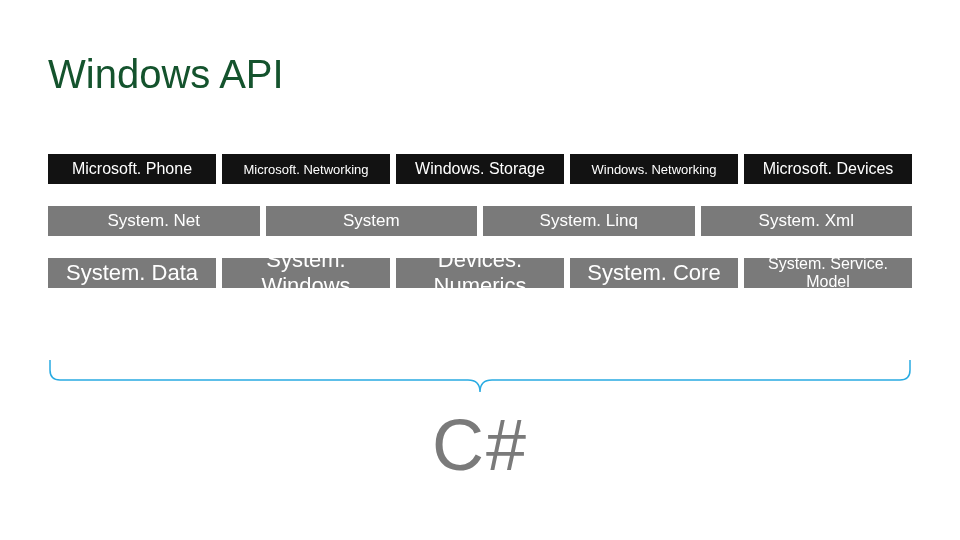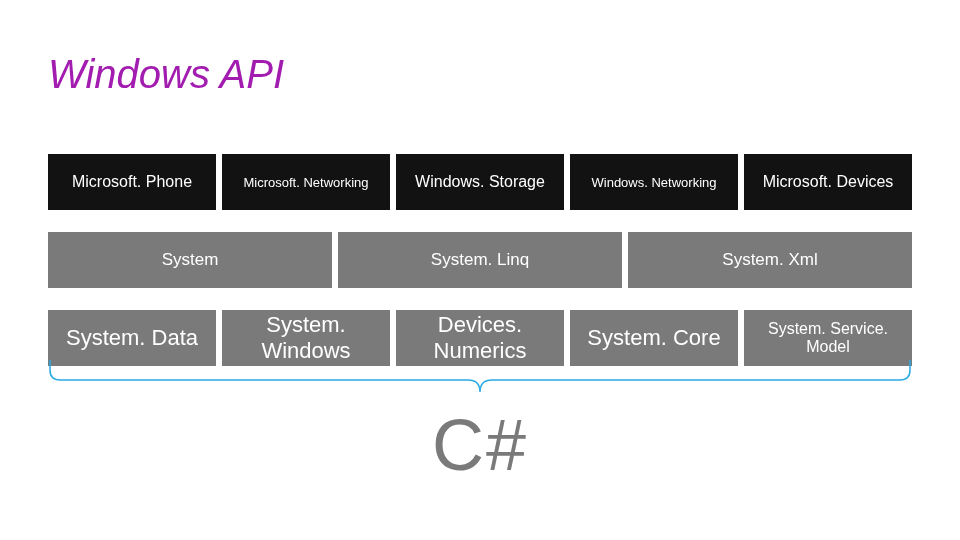--- a/index.html
+++ b/index.html
@@ -10,39 +10,38 @@
     font-family: "Segoe UI Light", "Segoe UI", Arial, sans-serif;
     position: relative;
     overflow: hidden;
   }
   .title {
     position: absolute;
     left: 48px;
     top: 52px;
     font-size: 40px;
     font-weight: 300;
-    color: #a21caf;
-    font-style: italic;
+    color: #14532d;
   }
   .grid {
     position: absolute;
     left: 48px;
     top: 154px;
     width: 864px;
     display: flex;
     flex-direction: column;
     gap: 22px;
   }
   .row {
     display: flex;
     gap: 6px;
   }
   .cell {
     flex: 1 1 0;
-    height: 56px;
+    height: 30px;
     display: flex;
     align-items: center;
     justify-content: center;
     color: #ffffff;
     font-weight: 300;
     text-align: center;
     padding: 0 4px;
   }
   .row0 .cell { background: #121212; }
   .row1 .cell, .row2 .cell { background: #7a7a7a; }
@@ -81,20 +80,21 @@
 
 <div class="grid">
   <div class="row row0">
     <div class="cell">Microsoft. Phone</div>
     <div class="cell">Microsoft. Networking</div>
     <div class="cell">Windows. Storage</div>
     <div class="cell">Windows. Networking</div>
     <div class="cell">Microsoft. Devices</div>
   </div>
   <div class="row row1">
+    <div class="cell">System. Net</div>
     <div class="cell">System</div>
     <div class="cell">System. Linq</div>
     <div class="cell">System. Xml</div>
   </div>
   <div class="row row2">
     <div class="cell">System. Data</div>
     <div class="cell">System. Windows</div>
     <div class="cell">Devices. Numerics</div>
     <div class="cell">System. Core</div>
     <div class="cell">System. Service. Model</div>

